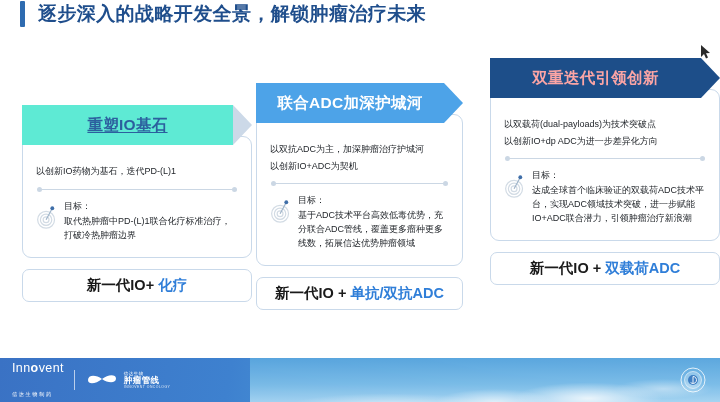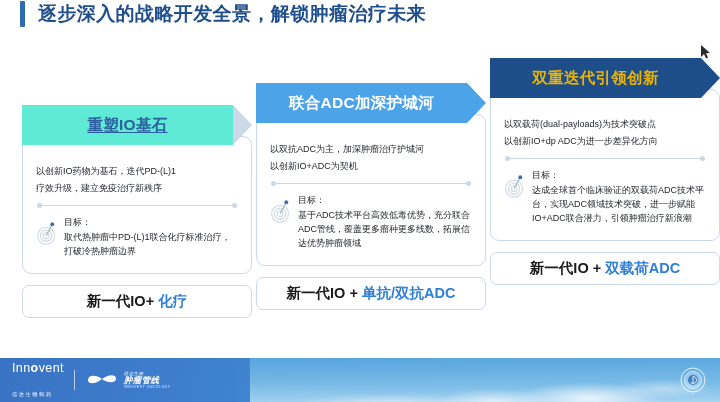--- a/index.html
+++ b/index.html
@@ -32,21 +32,21 @@
     font-weight: bold;
     color: #1f4e8c;
     letter-spacing: 0.4px;
     white-space: nowrap;
   }
   .cursor-arrow { position: absolute; left: 700px; top: 44px; }
 
   
   .col { position: absolute; }
   .col-1 { left: 22px;  top: 105px; width: 230px; }
-  .col-2 { left: 256px; top: 83px;  width: 230px; }
+  .col-2 { left: 256px; top: 83px;  width: 207px; }
   .col-3 { left: 490px; top: 58px;  width: 230px; }
 
   
   .arrow {
     position: relative;
     height: 40px;
     display: flex; align-items: center;
     z-index: 3;
   }
   .arrow-body {
@@ -71,21 +71,21 @@
   .a1 .arrow-body { background: #5eead4; }
   .a1 .arrow-head { border-left: 19px solid #ccd9e8; }
   .a1 .arrow-label { color: #2c5f9e; text-decoration: underline; text-underline-offset: 2px; }
   
   .a2 .arrow-body { background: #4da3e8; }
   .a2 .arrow-head { border-left: 19px solid #4da3e8; }
   .a2 .arrow-label { color: #ffffff; }
   
   .a3 .arrow-body { background: #1d4e89; }
   .a3 .arrow-head { border-left: 19px solid #1d4e89; }
-  .a3 .arrow-label { color: #eab308; }
+  .a3 .arrow-label { color: #fca5a5; }
 
   
   .card {
     position: relative;
     border: 1px solid #c9d9ea;
     border-radius: 9px;
     background: #ffffff;
     padding: 14px 13px 14px 13px;
     margin-top: -9px;
     z-index: 1;
@@ -153,21 +153,21 @@
     position: absolute; left: 12px; top: 9px;
     display: flex; align-items: center; height: 26px;
   }
   .logo-innovent { display: flex; flex-direction: column; align-items: flex-start; gap: 13px; }
   .logo-innovent .en {
     font-size: 12.5px; color: #ffffff; letter-spacing: .4px; line-height: 1.05;
   }
   .logo-innovent .en b { font-weight: bold; }
   .logo-innovent .cn { font-size: 5.2px; color: #ffffff; letter-spacing: 1.6px; margin-top: 2px; }
   .logo-sep { width: 1px; height: 20px; background: rgba(255,255,255,.65); margin: 0 10px; }
-  .logo-pipeline { display: flex; align-items: center; font-style: italic; }
+  .logo-pipeline { display: flex; align-items: center; }
   .logo-pipeline .mark { margin-right: 5px; }
   .logo-pipeline .txt { display: flex; flex-direction: column; }
   .logo-pipeline .t1 { font-size: 4.4px; color: #ffffff; letter-spacing: .6px; }
   .logo-pipeline .t2 { font-size: 8.5px; color: #ffffff; font-weight: bold; letter-spacing: .4px; line-height: 1.15; }
   .logo-pipeline .t3 { font-size: 3.4px; color: rgba(255,255,255,.85); letter-spacing: .5px; }
   .seal { position: absolute; right: 14px; top: 9px; }
 </style>
 </head>
 <body>
 
@@ -185,21 +185,20 @@
   <div class="col col-1">
     <div class="arrow a1">
       <div class="arrow-body">
         <span class="arrow-label">重塑IO基石</span>
       </div>
       <div class="arrow-head"></div>
     </div>
     <div class="card">
       <div class="card-lead">
         <div class="lead-line">以创新IO药物为基石，迭代PD-(L)1</div>
-        <div class="lead-line">疗效升级，建立免疫治疗新秩序</div>
       </div>
       <div class="divider"></div>
       <div class="goal-row">
         <svg class="target-icon" viewBox="0 0 24 28">
           <circle cx="11" cy="17" r="9.2" fill="none" stroke="#d2dbe4" stroke-width="1.3"></circle>
           <circle cx="11" cy="17" r="6.2" fill="none" stroke="#d2dbe4" stroke-width="1.3"></circle>
           <circle cx="11" cy="17" r="3.2" fill="none" stroke="#d2dbe4" stroke-width="1.3"></circle>
           <line x1="11" y1="17" x2="17.5" y2="5" stroke="#9fb4c9" stroke-width="1.3"></line>
           <circle cx="17.8" cy="4.4" r="2.1" fill="#3f6ea8"></circle>
         </svg>

